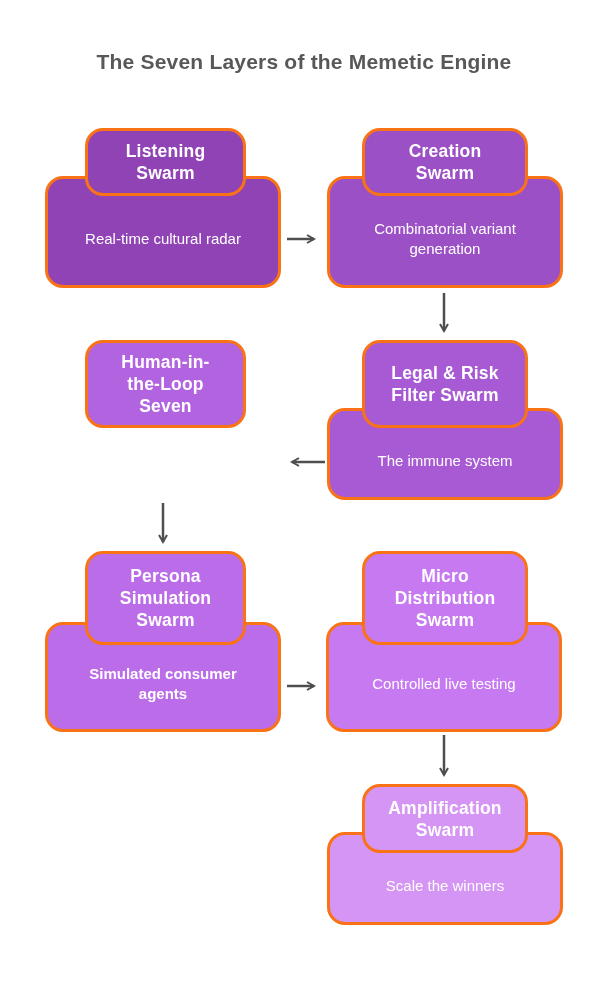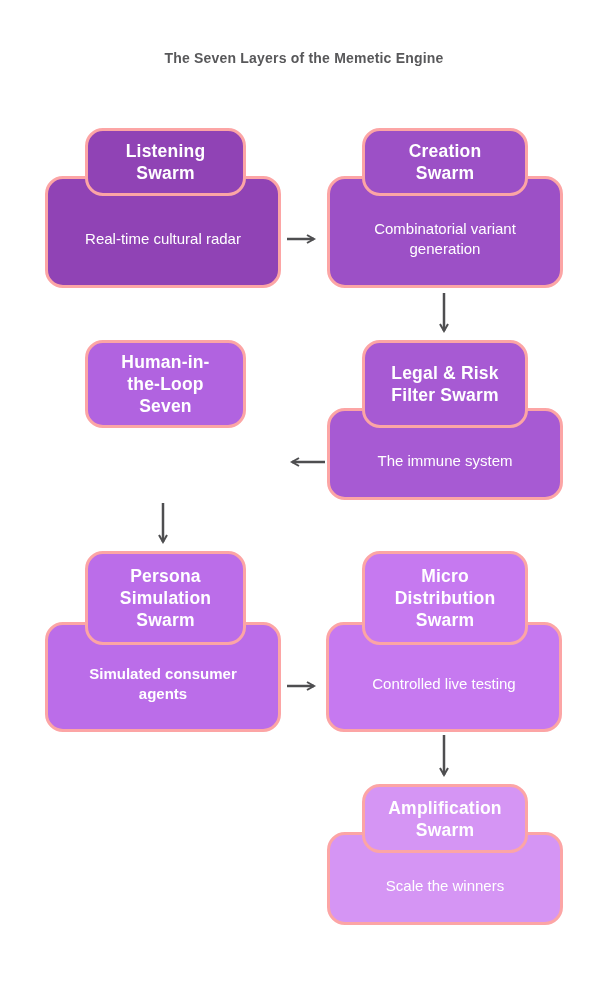--- a/index.html
+++ b/index.html
@@ -7,28 +7,28 @@
     position:relative;
     width:608px;height:999px;
     background:#ffffff;
     font-family:"Liberation Sans", sans-serif;
     overflow:hidden;
   }
   .diagram-title{
     position:absolute;
     left:0;top:50px;width:608px;
     text-align:center;
-    font-size:14px;font-weight:bold;
+    font-size:21px;font-weight:bold;
     color:#58585a;
     letter-spacing:0.2px;
   }
   .box-header,.box-body{
     position:absolute;
     box-sizing:border-box;
-    border:3px solid #fca5a5;
+    border:3px solid #f97316;
     border-radius:18px;
     display:flex;align-items:center;justify-content:center;
     text-align:center;
     color:#ffffff;
   }
   .box-header{z-index:3;}
   .box-body{z-index:1;}
   .header-text{
     white-space:pre-line;
     font-size:17.5px;font-weight:bold;line-height:22px;

